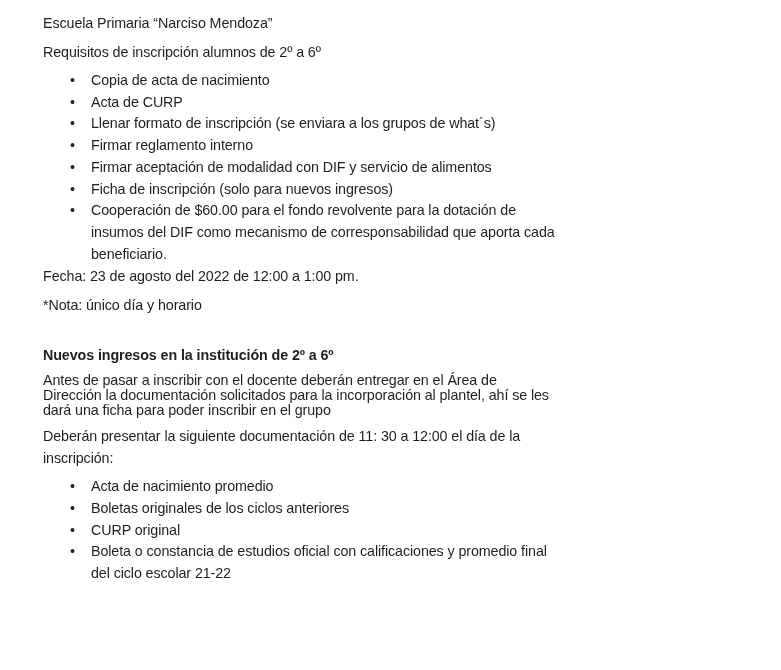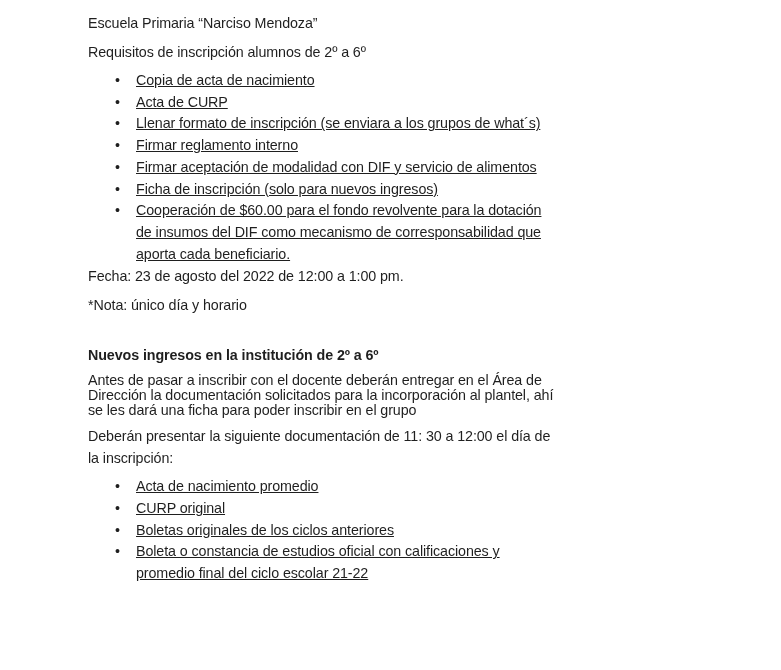--- a/index.html
+++ b/index.html
@@ -11,21 +11,21 @@
     width: 781px;
     height: 670px;
     overflow: hidden;
     font-family: "Liberation Sans", "DejaVu Sans", sans-serif;
     color: #1f1f1f;
   }
   .page {
     box-sizing: border-box;
     width: 638px;
     height: 670px;
-    padding: 12px 82px 0 88px;
+    padding: 12px 82px 0 43px;
     background: #ffffff;
   }
   .para {
     margin: 0 0 7px 0;
     font-size: 14.3px;
     line-height: 22px;
     letter-spacing: -0.1px;
     font-weight: normal;
   }
   .para.multiline {
@@ -38,21 +38,20 @@
     margin: 28px 0 7px 0;
     font-size: 14.3px;
     line-height: 22px;
     letter-spacing: -0.1px;
     font-weight: bold;
   }
   ul.doc-list {
     list-style: none;
     margin: 3px 0 0 0;
     padding: 0;
-    text-decoration: underline;
   }
   ul.doc-list li {
     position: relative;
     padding-left: 48px;
     font-size: 14.3px;
     line-height: 21.7px;
     letter-spacing: -0.1px;
   }
   ul.doc-list li::before {
     content: "\2022";
@@ -88,19 +87,19 @@
   <p class="para"><span class="bold">*Nota</span><span>: único día y horario</span></p>
 
   <h2 class="section-heading">Nuevos ingresos en la institución de 2º a 6º</h2>
 
   <p class="para multiline">Antes de pasar a inscribir con el docente deberán entregar en el Área de Dirección la documentación solicitados para la incorporación al plantel, ahí se les dará una ficha para poder inscribir en el grupo</p>
 
   <p class="para">Deberán presentar la siguiente documentación de 11: 30 a 12:00 el día de la inscripción:</p>
 
   <ul class="doc-list">
     <li>Acta de nacimiento promedio</li>
+    <li>Boletas originales de los ciclos anteriores</li>
     <li>CURP original</li>
-    <li>Boletas originales de los ciclos anteriores</li>
     <li>Boleta o constancia de estudios oficial con calificaciones y promedio final del ciclo escolar 21-22</li>
   </ul>
 
 
 </div>
 
 </body></html>

